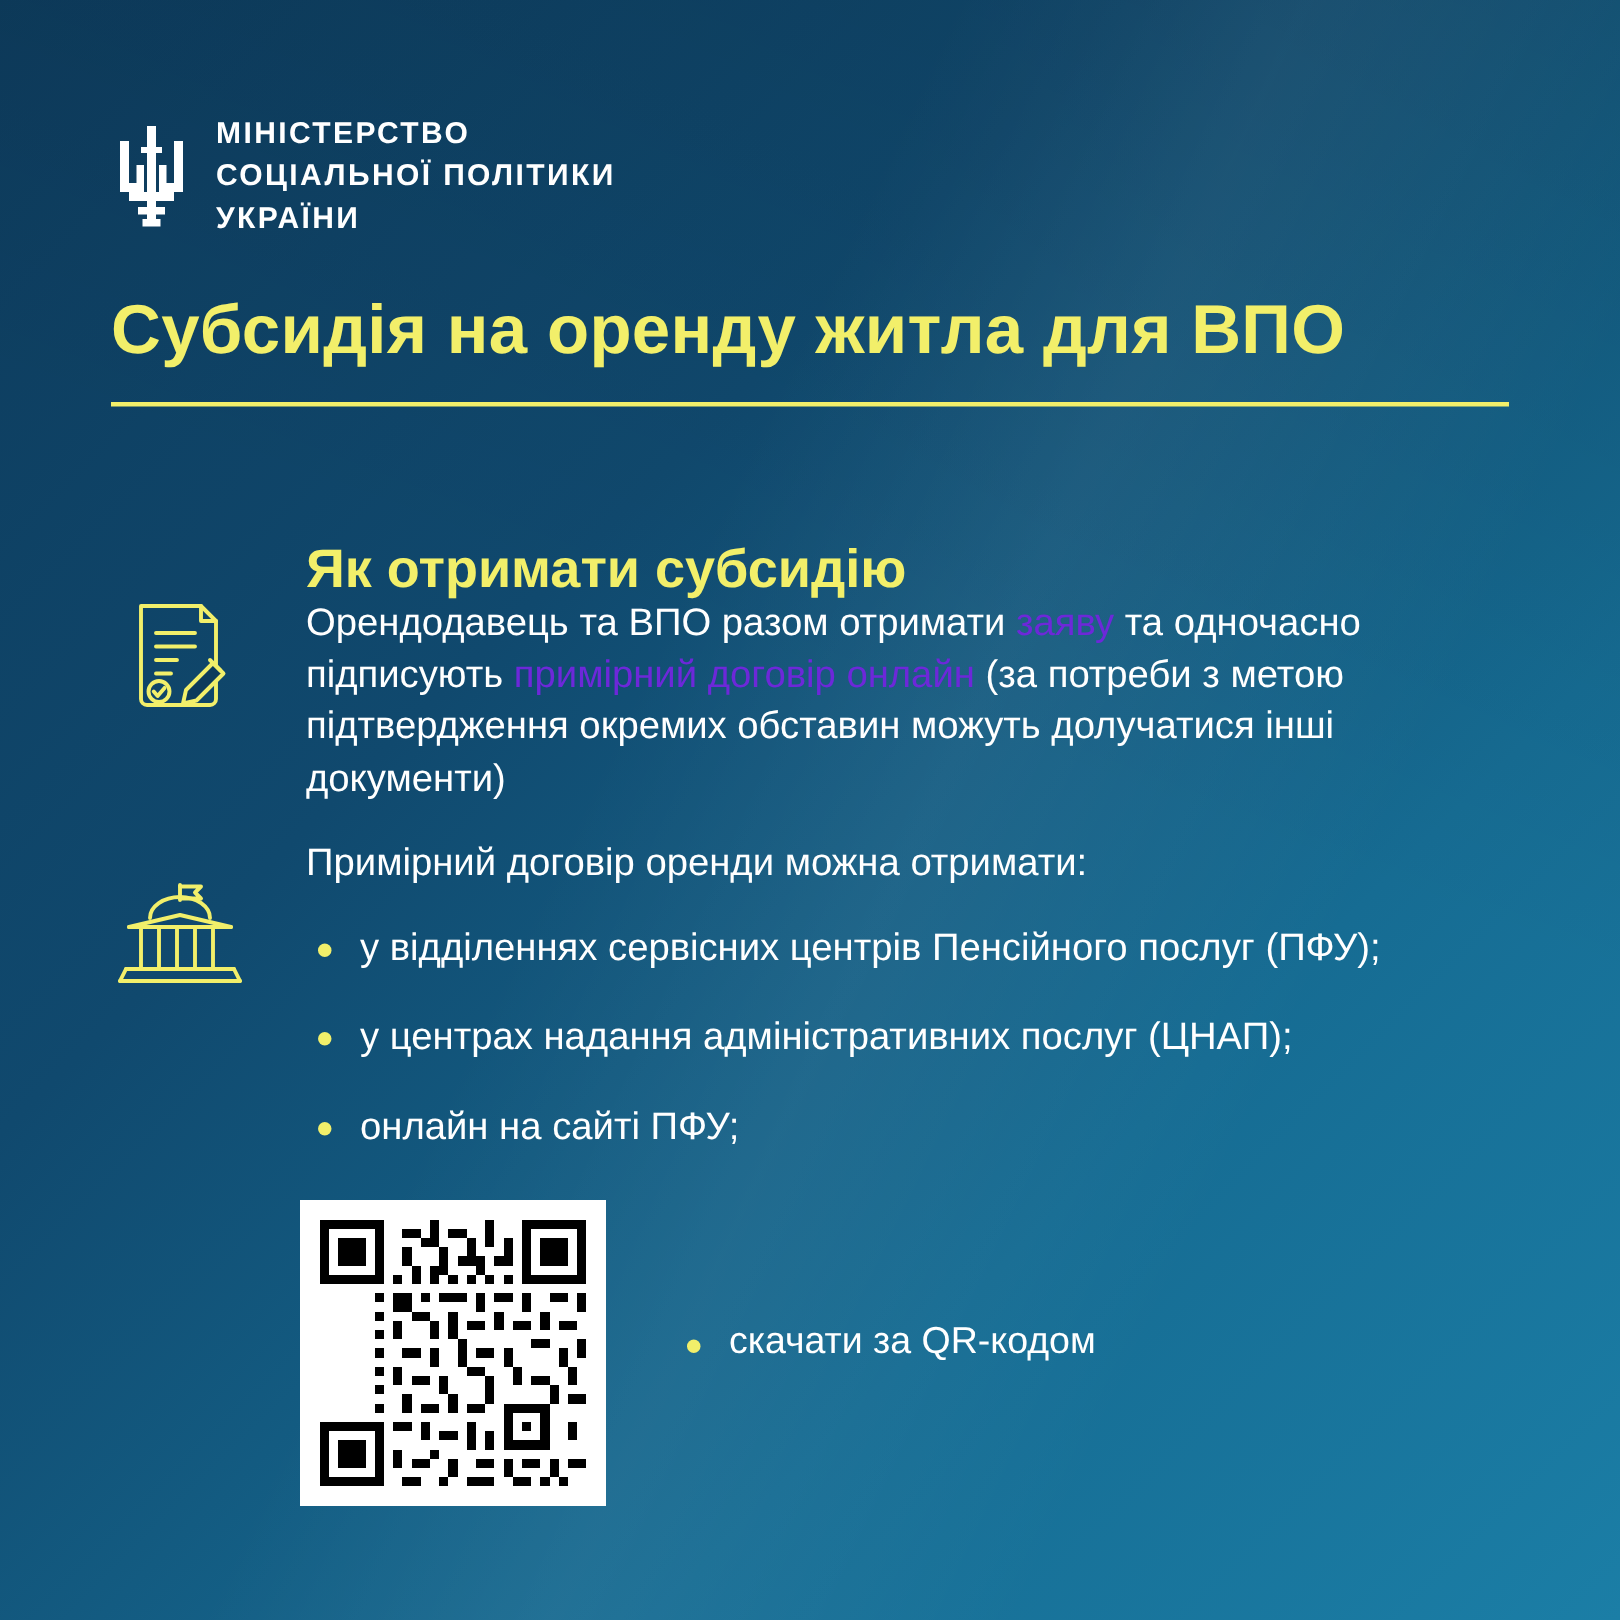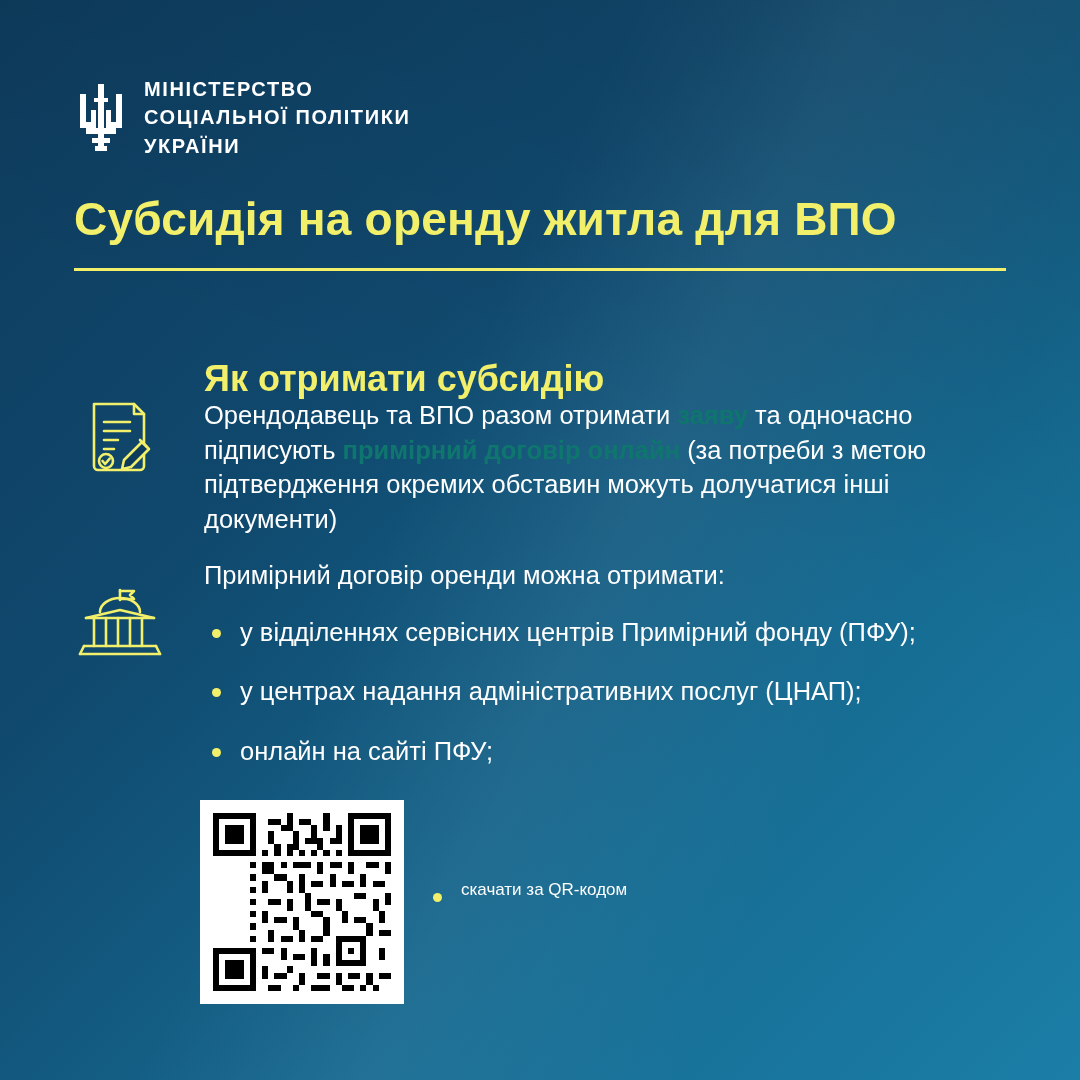--- a/index.html
+++ b/index.html
@@ -67,21 +67,21 @@
     margin-top: 40px;
   }
 
   
   .block1 { position: absolute; left: 204px; top: 398px; width: 800px; }
   .block1 p {
     font-size: 25.5px;
     line-height: 1.36;
     color: #ffffff;
   }
-  .hl { color: #0f766e; font-weight: bold; }
+  .hl { color: #6d28d9; font-weight: normal; }
 
   .icon-doc { position: absolute; left: 84px; top: 398px; width: 74px; height: 84px; }
 
   
   .block2 { position: absolute; left: 204px; top: 558px; width: 820px; }
   .block2 .lead {
     font-size: 25.5px;
     line-height: 1.36;
     margin-bottom: 23px;
   }
@@ -105,22 +105,22 @@
   
   .qr-wrap {
     position: absolute; left: 200px; top: 800px;
     width: 204px; height: 204px;
     background: #ffffff;
     padding: 13px;
   }
   .qr-wrap svg { display: block; width: 100%; height: 100%; }
 
   .qr-caption {
-    position: absolute; left: 425px; top: 880px;
-    font-size: 17px;
+    position: absolute; left: 450px; top: 880px;
+    font-size: 25px;
     padding-left: 36px;
     position: absolute;
   }
   .qr-caption::before {
     content: "";
     position: absolute; left: 8px; top: 13px;
     width: 9px; height: 9px; border-radius: 50%;
     background: #f2ef6a;
   }
 </style>
@@ -190,21 +190,21 @@
       <path d="M22 30 v28 M34 30 v28 M46 30 v28 M58 30 v28 M70 30 v28"></path>
       <path d="M12 58 h72"></path>
       <path d="M8 66 h80"></path>
       <path d="M12 58 l-4 8 M84 58 l4 8"></path>
     </svg>
   </span>
 
   <div class="block2">
     <p class="lead">Примірний договір оренди можна отримати:</p>
     <ul class="bullets">
-      <li>у відділеннях сервісних центрів Примірний фонду (ПФУ);</li>
+      <li>у відділеннях сервісних центрів Пенсійного послуг (ПФУ);</li>
       <li>у центрах надання адміністративних послуг (ЦНАП);</li>
       <li>онлайн на сайті ПФУ;</li>
     </ul>
   </div>
 
   <div class="qr-wrap">
     <svg viewBox="0 0 29 29" shape-rendering="crispEdges" xmlns="http://www.w3.org/2000/svg">
       <rect width="29" height="29" fill="#ffffff"></rect>
       <g fill="#000000">
 

